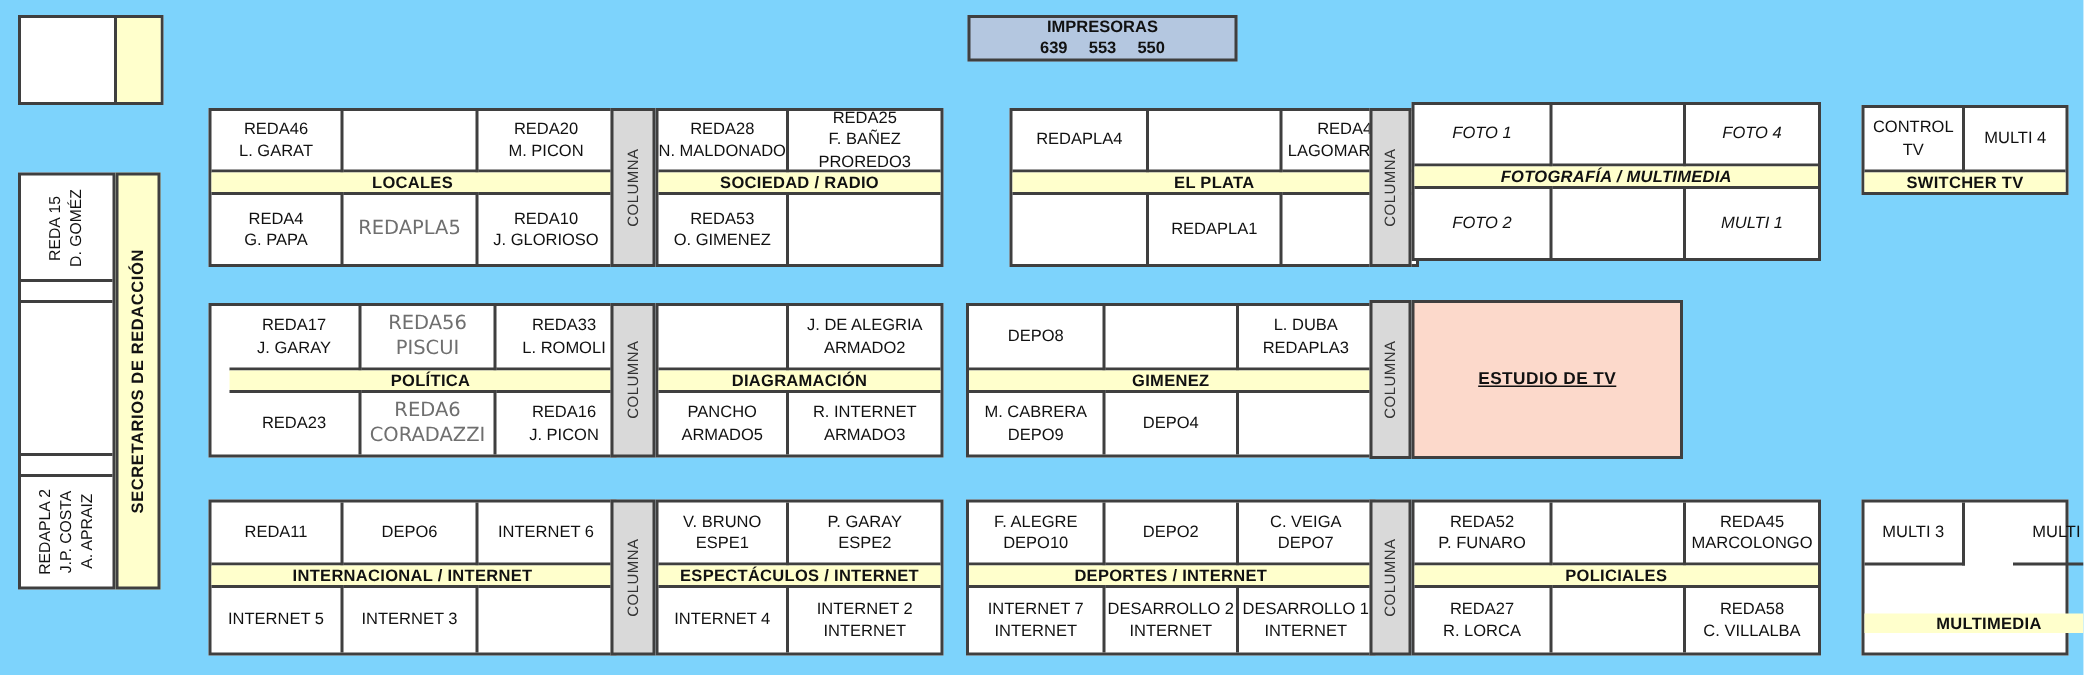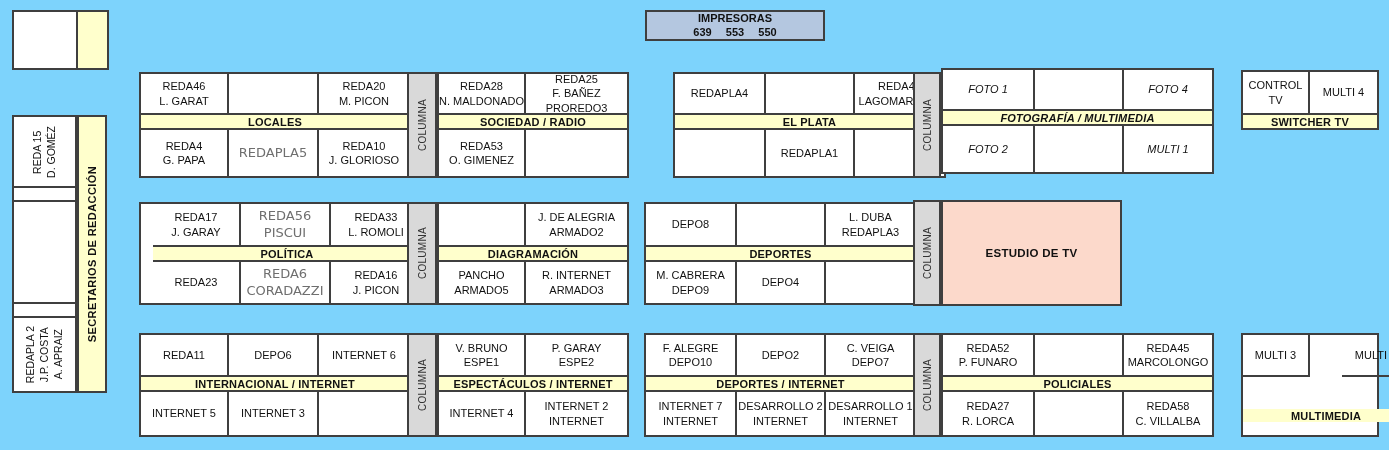--- a/index.html
+++ b/index.html
@@ -50,21 +50,21 @@
   }
   .lcell:last-child{border-bottom:none;}
   #secretarios{
     left:77px;top:115px;width:30px;height:278px;background:var(--yellow);
     display:flex;align-items:center;justify-content:center;
   }
   #secretarios .vert{font-weight:bold;font-size:11px;letter-spacing:.4px;}
   #estudio{
     left:941px;top:200px;width:181px;height:106px;background:var(--pink);
     display:flex;align-items:center;justify-content:center;
-    font-weight:bold;font-size:11.5px;letter-spacing:.3px;
+    font-weight:bold;font-size:11.5px;letter-spacing:.3px;text-decoration:underline;
   }
 </style>
 </head>
 <body>
 
 <div id="canvas">
 
   <div class="abs bordered" id="topleft">
     <div id="topleft-strip"></div>
   </div>
@@ -168,21 +168,21 @@
         <div class="cell bt cr">PANCHO
 ARMADO5</div>
         <div class="cell bt">R. INTERNET
 ARMADO3</div>
       </div>
       <div class="abs bordered group" style="left: 644px; top: 202px; width: 273px; height: 103px; grid-template-columns: 91px 89px 89px; grid-template-rows: 43px 13px 43px;">
         <div class="cell tb cr">DEPO8</div>
         <div class="cell tb cr"></div>
         <div class="cell tb">L. DUBA
 REDAPLA3</div>
-        <div class="band">DEPORTES</div>
+        <div class="band">GIMENEZ</div>
         <div class="cell bt cr">M. CABRERA
 DEPO9</div>
         <div class="cell bt cr">DEPO4</div>
         <div class="cell bt"></div>
       </div>
       <div class="abs bordered group" style="left: 139px; top: 333px; width: 272px; height: 104px; grid-template-columns: 88px 90px 90px; grid-template-rows: 42px 13px 45px;">
         <div class="cell tb cr">REDA11</div>
         <div class="cell tb cr">DEPO6</div>
         <div class="cell tb">INTERNET 6</div>
         <div class="band">INTERNACIONAL / INTERNET</div>

